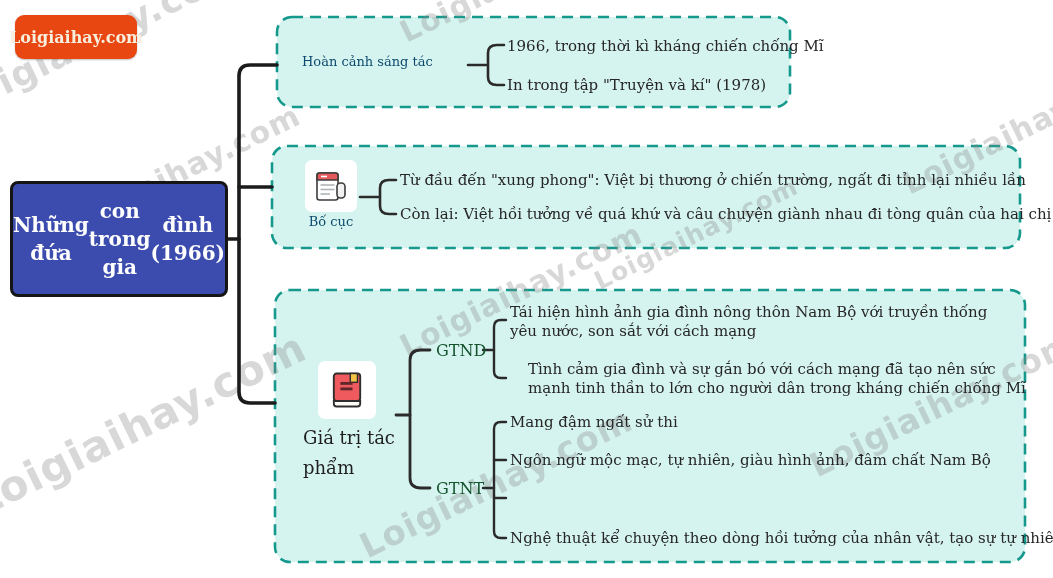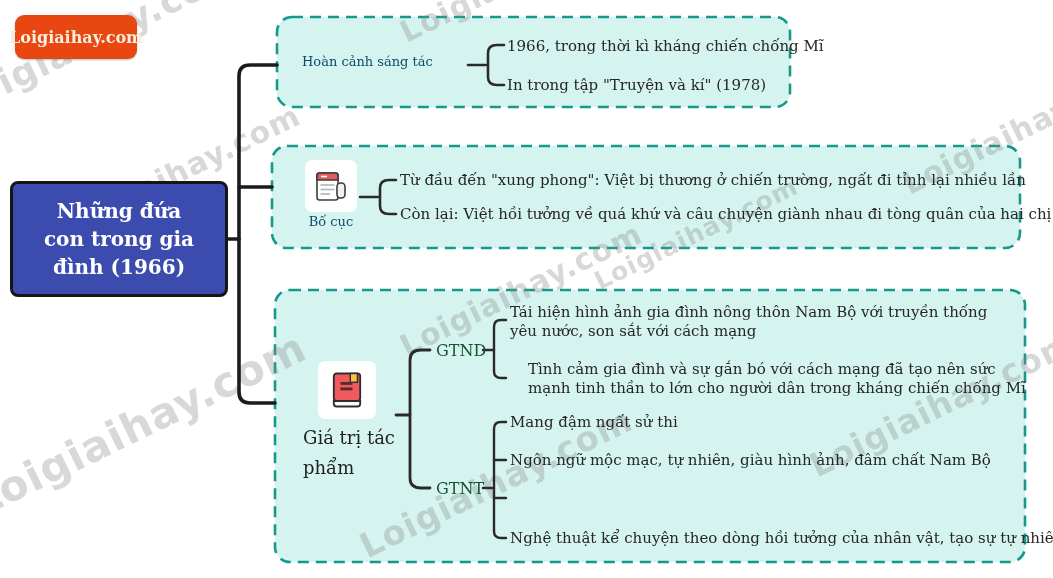--- a/index.html
+++ b/index.html
@@ -27,21 +27,21 @@
   }
   .badge{
     position:absolute;left:15px;top:15px;width:122px;height:44px;z-index:6;
     background:#e94712;border-radius:9px;display:flex;align-items:center;justify-content:center;
     color:#f8eedd;font-weight:bold;font-size:16px;
     box-shadow:0 1px 2px rgba(0,0,0,0.25);
   }
   .root-node{
     position:absolute;left:10px;top:181px;width:218px;height:116px;z-index:6;
     background:#3b4cae;border:3px solid #151515;border-radius:8px;
-    box-sizing:border-box;display:flex;flex-direction:column;align-items:center;justify-content:center;
+    box-sizing:border-box;display:flex;flex-direction:row;align-items:center;justify-content:center;
     color:#ffffff;font-weight:bold;font-size:20px;line-height:28px;text-align:center;
   }
   .sub-label{font-size:16px;color:#14532d;white-space:nowrap;}
 </style>
 </head>
 <body>
 
 <div class="canvas">
 
   <svg id="boxes-layer" class="layer" width="1053" height="578" viewBox="0 0 1053 578">

